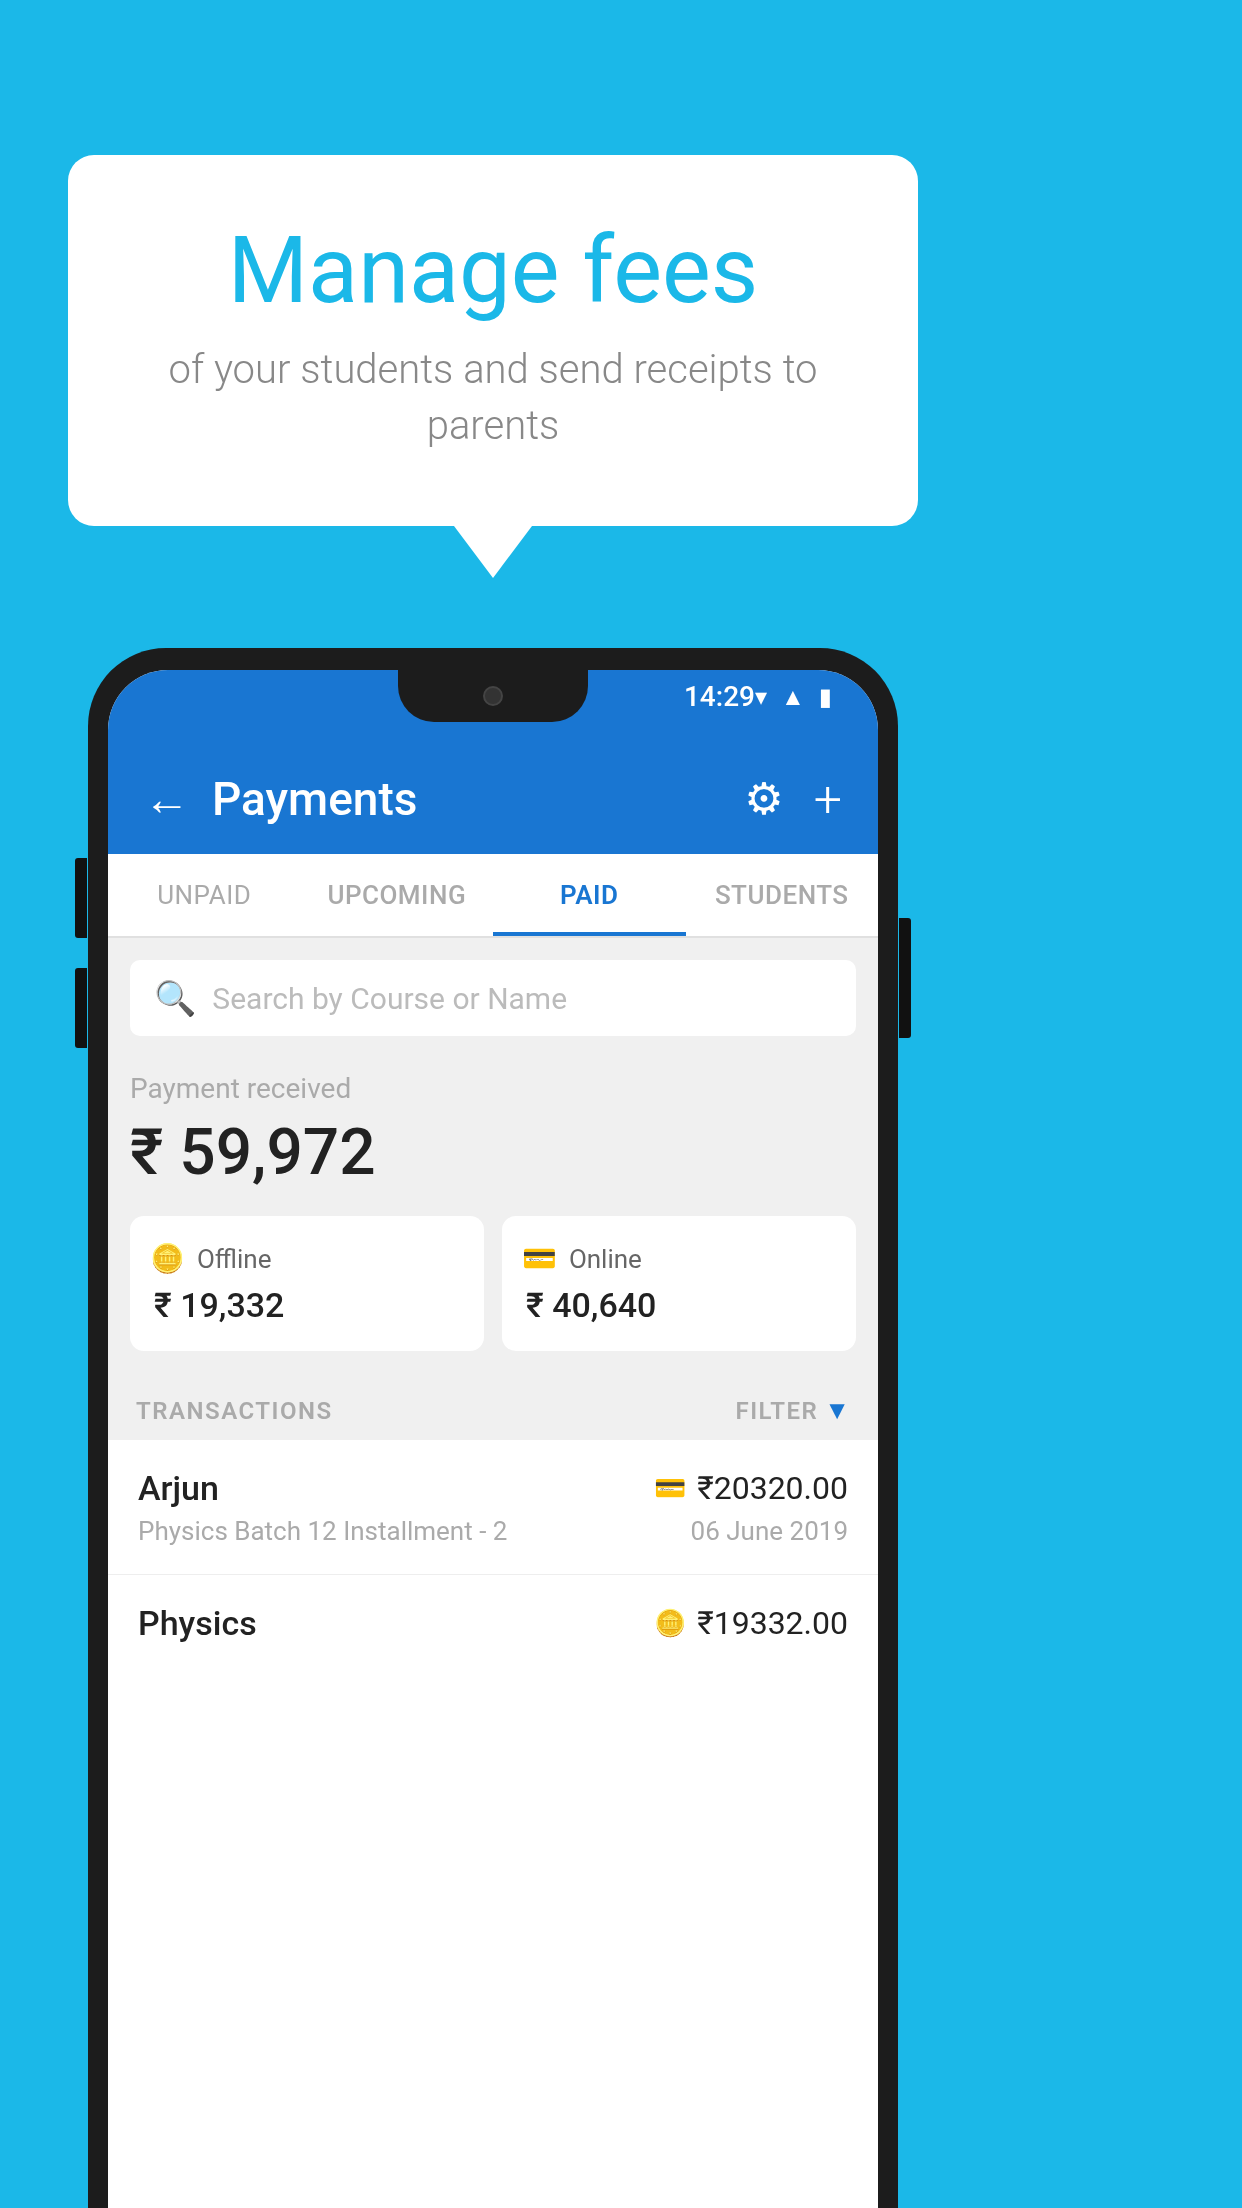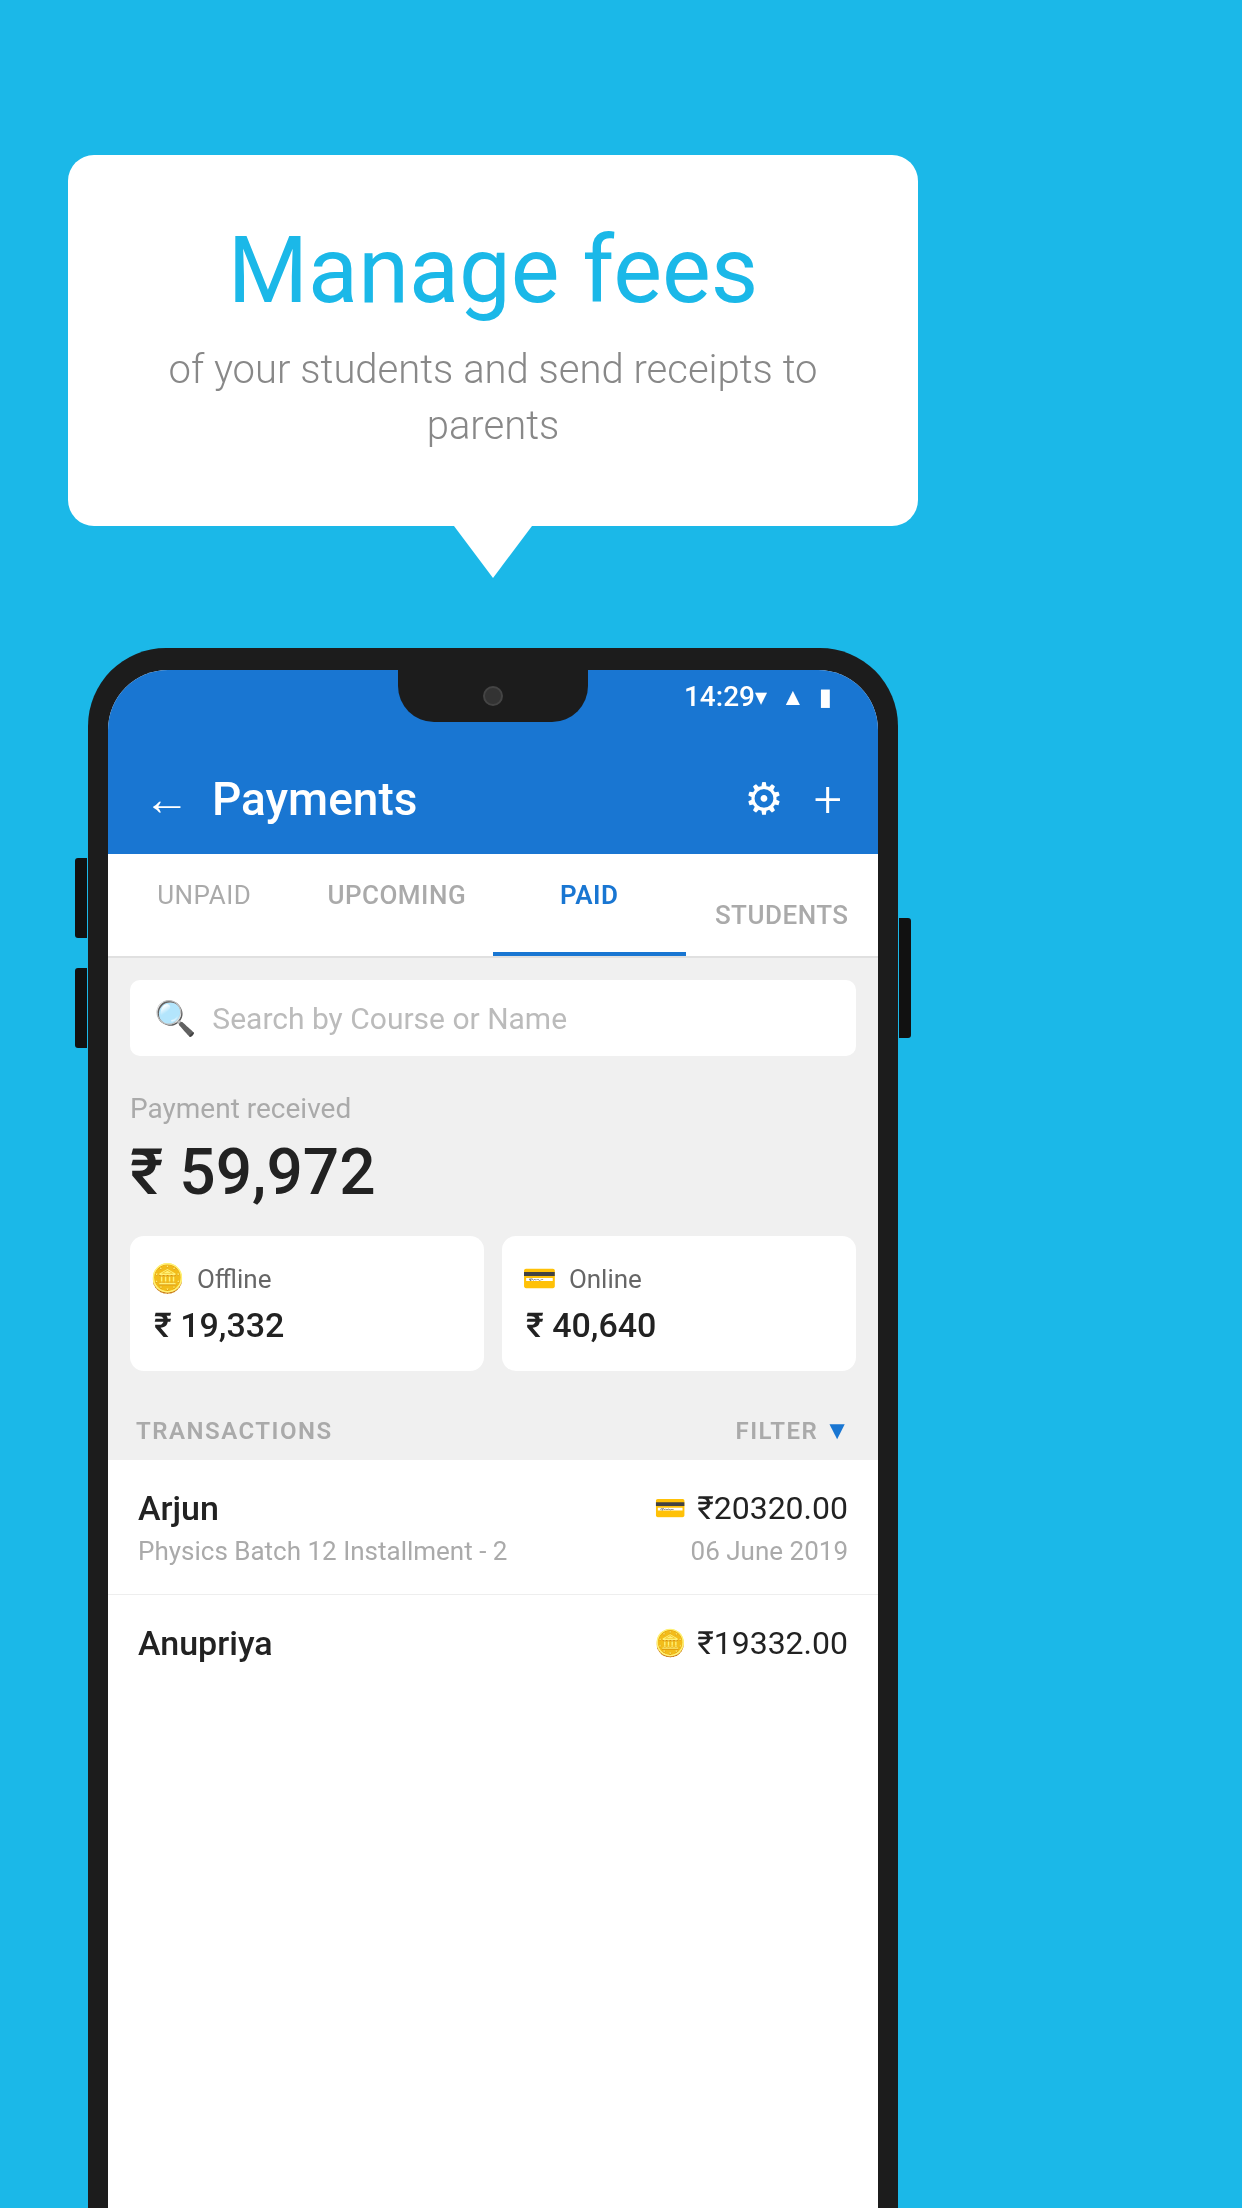--- a/index.html
+++ b/index.html
@@ -72,21 +72,21 @@
           <div style="flex:1;text-align:center;padding:26px 8px;font-size:26px;font-weight:400;color:#aaa;letter-spacing:0.5px;cursor:pointer;">
             <span>UNPAID</span>
           </div>
           <div style="flex:1;text-align:center;padding:26px 8px;font-size:26px;font-weight:500;color:#aaa;letter-spacing:0.5px;cursor:pointer;">
             <span>UPCOMING</span>
           </div>
           <div style="flex:1;text-align:center;padding:26px 8px;font-size:26px;font-weight:600;color:#1976d2;letter-spacing:0.5px;cursor:pointer;position:relative;">
             <span>PAID</span>
             <div style="position:absolute;bottom:0;left:0;right:0;height:4px;background:#1976d2;"></div>
           </div>
-          <div style="flex:1;text-align:center;padding:26px 8px;font-size:26px;font-weight:500;color:#aaa;letter-spacing:0.5px;cursor:pointer;margin-top:20px;">
+          <div style="flex:1;text-align:center;padding:26px 8px;font-size:26px;font-weight:500;color:#aaa;letter-spacing:0.5px;cursor:pointer;">
             <span>STUDENTS</span>
           </div>
         </div>
 
         <div style="background:#f0f0f0;flex:1;overflow:hidden;display:flex;flex-direction:column;">
 
           <div style="background:#f0f0f0;padding:22px 22px 0;">
             <div style="background:white;border-radius:10px;display:flex;align-items:center;padding:18px 24px;gap:16px;cursor:text;">
               <span style="color:#aaa;font-size:34px;">🔍</span>
               <span style="color:#bbb;font-size:30px;">Search by Course or Name</span>
@@ -134,21 +134,21 @@
                 </div>
               </div>
               <div style="display:flex;justify-content:space-between;align-items:center;">
                 <span style="color:#aaa;font-size:26px;">Physics Batch 12 Installment - 2</span>
                 <span style="color:#aaa;font-size:26px;">06 June 2019</span>
               </div>
             </div>
 
             <div style="padding:28px 30px;cursor:pointer;">
               <div style="display:flex;justify-content:space-between;align-items:center;">
-                <span style="color:#222;font-size:34px;font-weight:500;">Anupriya</span>
+                <span style="color:#222;font-size:34px;font-weight:500;">Physics</span>
                 <div style="display:flex;align-items:center;gap:10px;">
                   <span style="color:#555;font-size:26px;">🪙</span>
                   <span style="color:#222;font-size:32px;">₹19332.00</span>
                 </div>
               </div>
             </div>
 
           </div>
         </div>
       </div>

